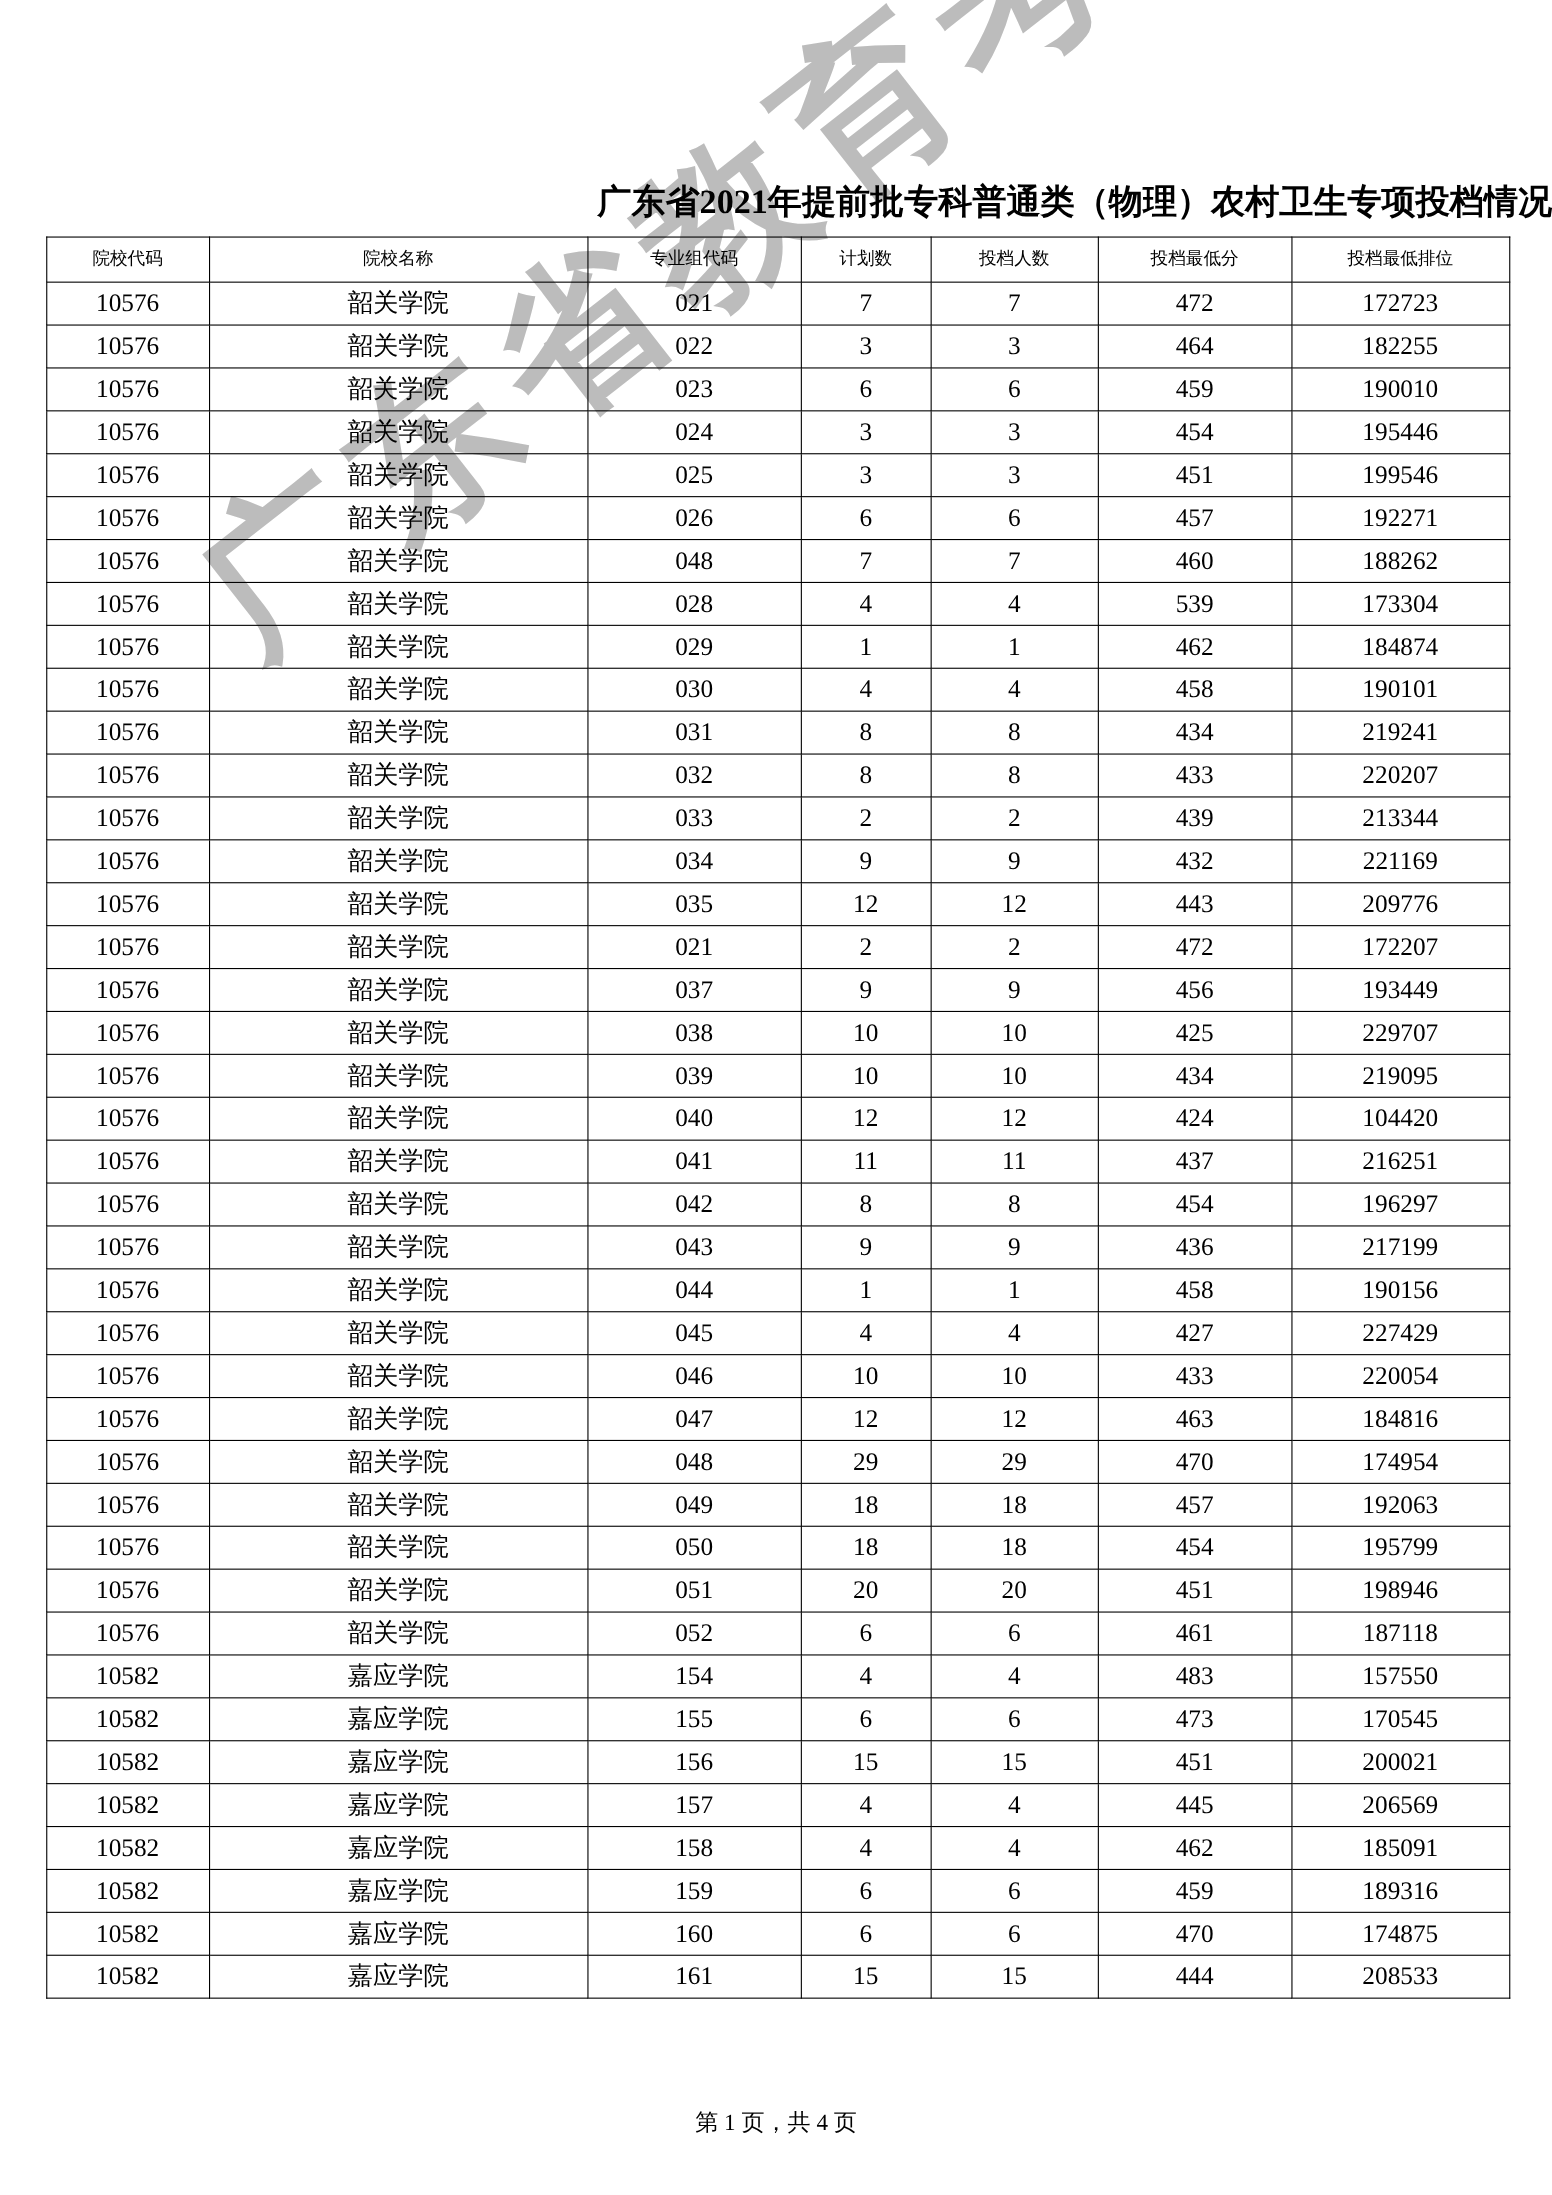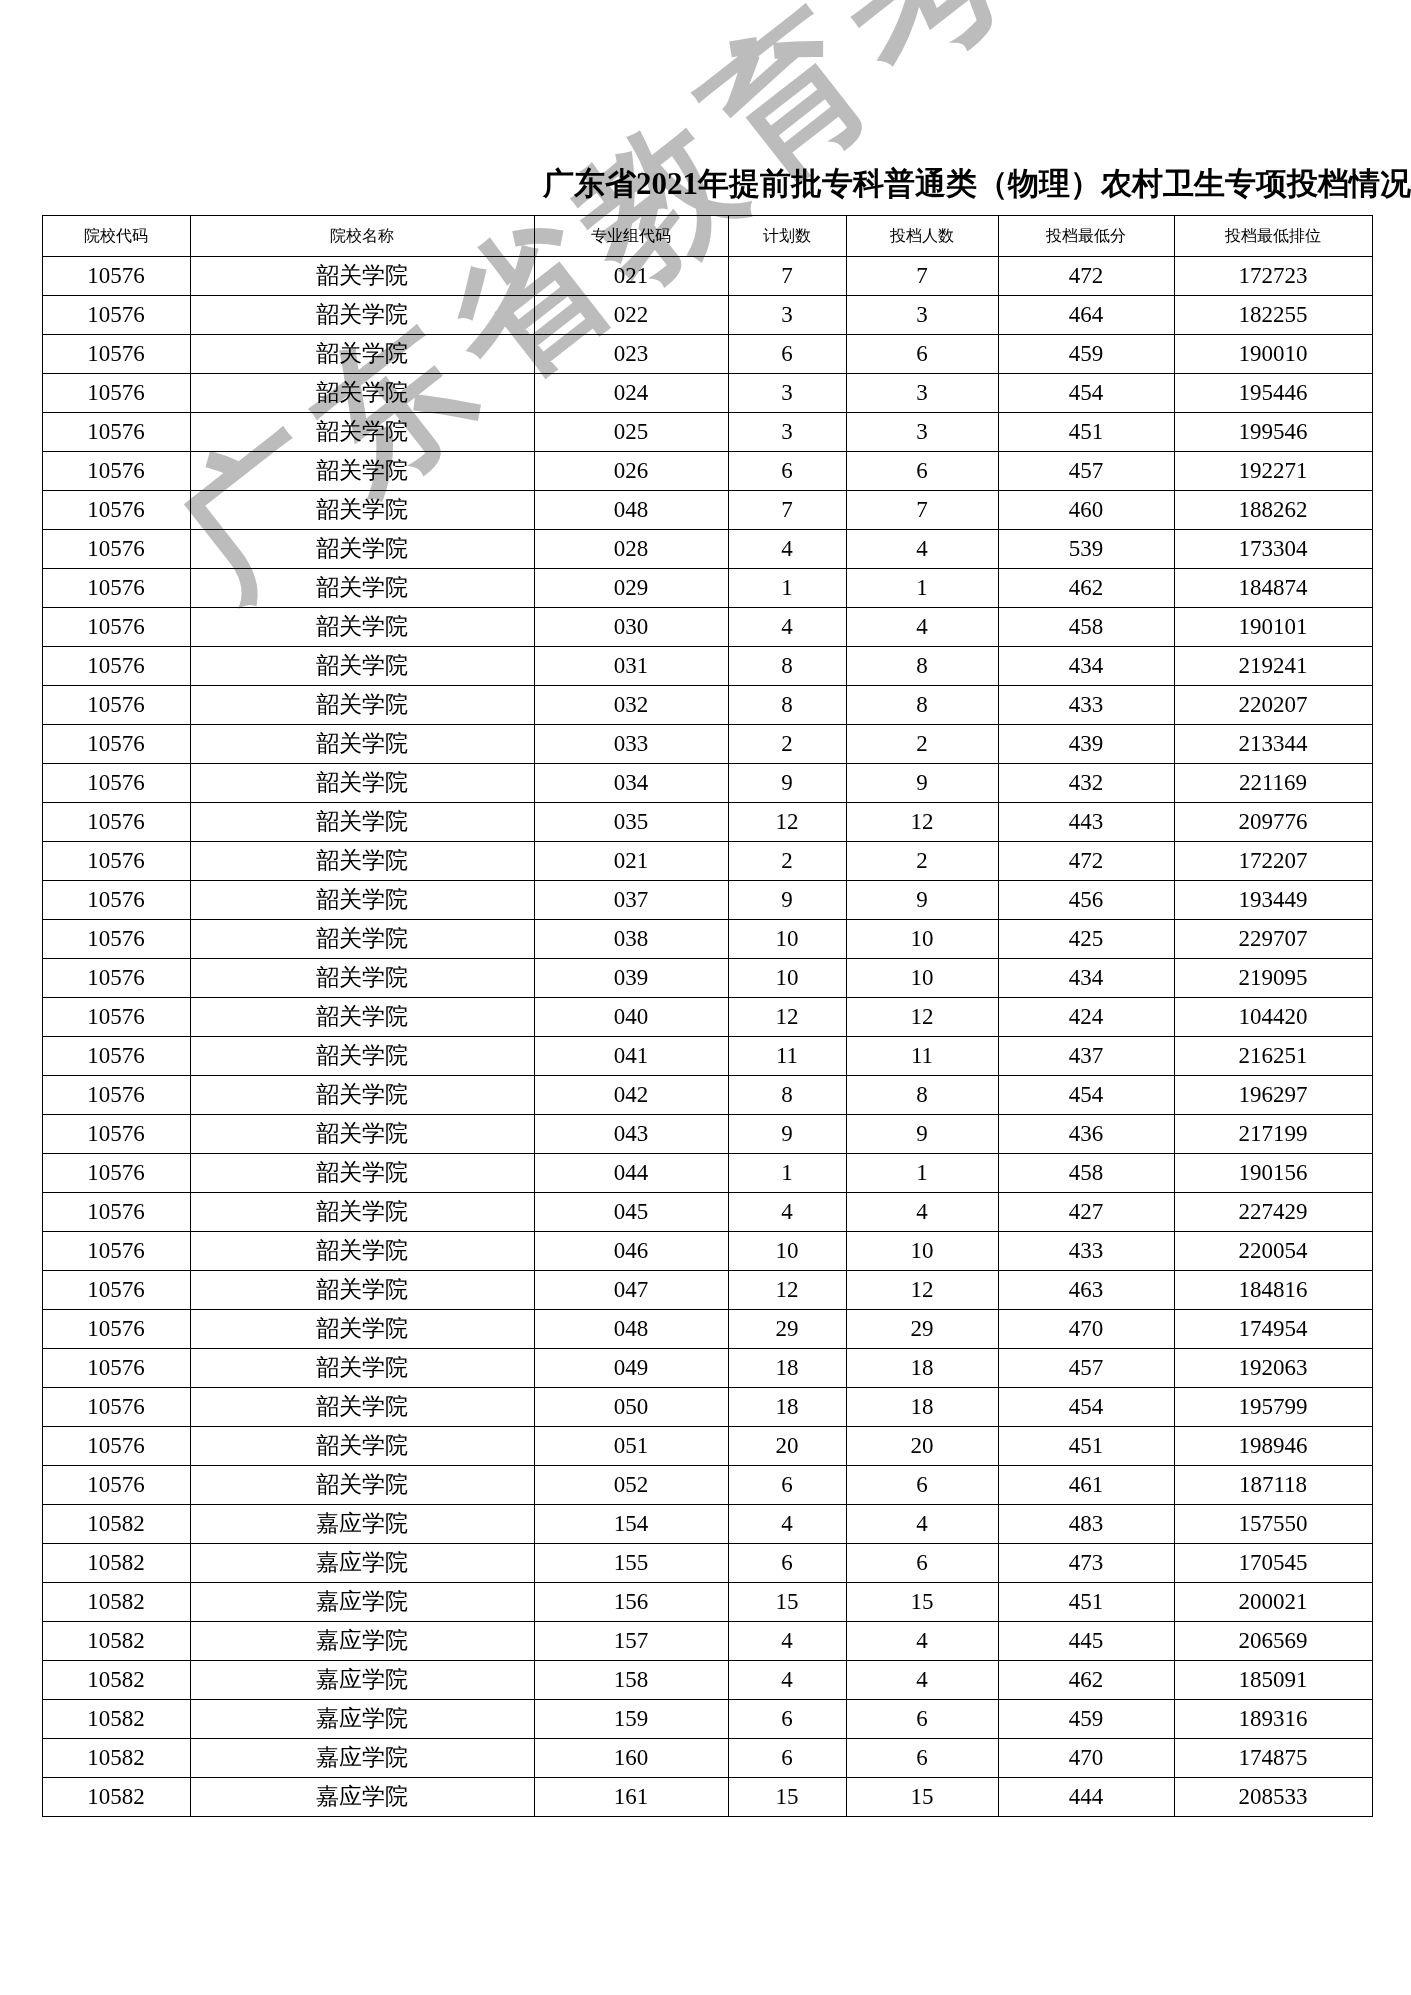--- a/index.html
+++ b/index.html
@@ -507,14 +507,15 @@
             <td>161</td>
             <td>15</td>
             <td>15</td>
             <td>444</td>
             <td>208533</td>
           </tr>
         </tbody>
     </table>
   </div>
 
+  <div class="footer">第 1 页，共 4 页</div>
 
 </div>
 
 </body></html>

